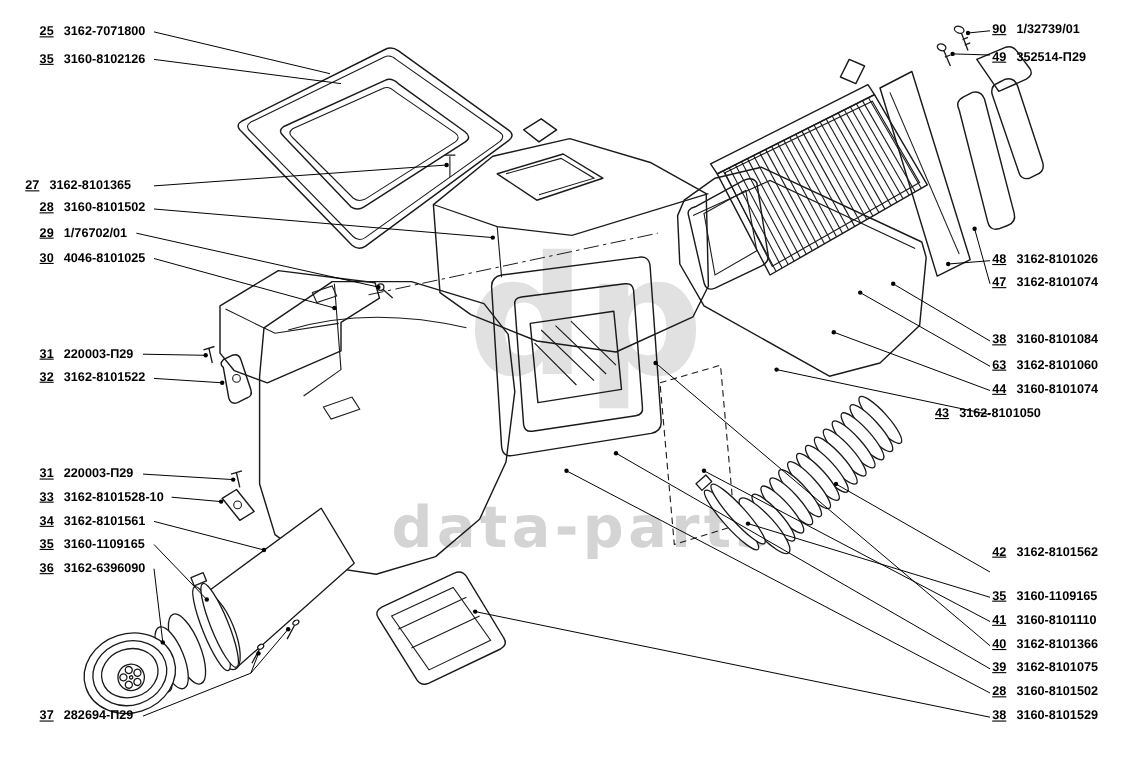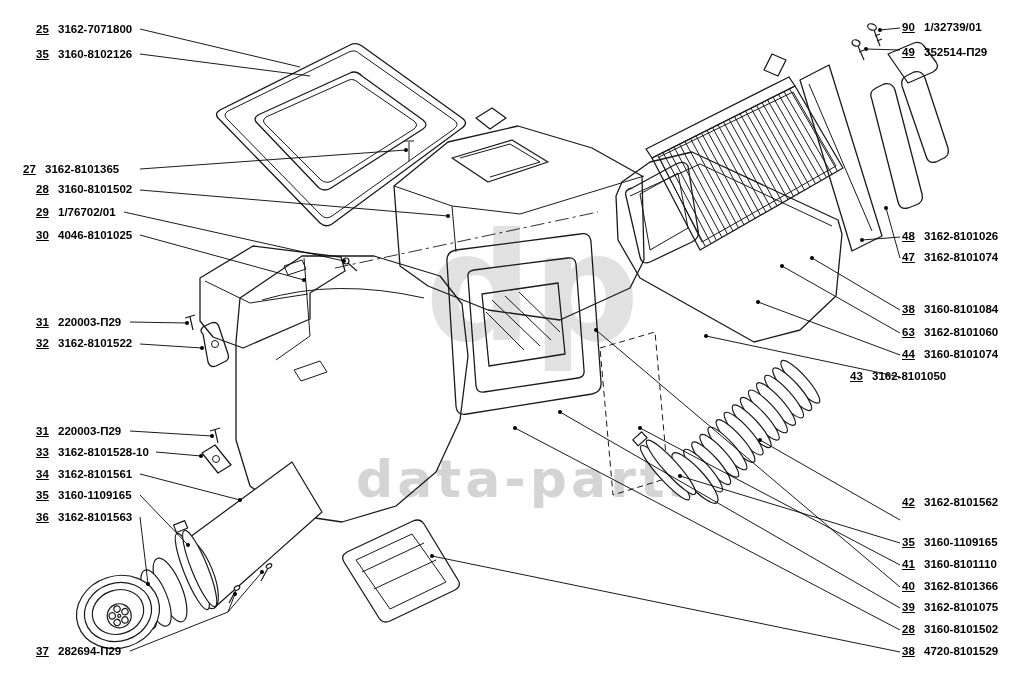--- a/index.html
+++ b/index.html
@@ -288,32 +288,32 @@
 <div class="callout" style="left:23px;top:163px"><span class="num">27</span><span class="part">3162-8101365</span></div>
 <div class="callout" style="left:36px;top:183px"><span class="num">28</span><span class="part">3160-8101502</span></div>
 <div class="callout" style="left:36px;top:206px"><span class="num">29</span><span class="part">1/76702/01</span></div>
 <div class="callout" style="left:36px;top:229px"><span class="num">30</span><span class="part">4046-8101025</span></div>
 <div class="callout" style="left:36px;top:316px"><span class="num">31</span><span class="part">220003-П29</span></div>
 <div class="callout" style="left:36px;top:337px"><span class="num">32</span><span class="part">3162-8101522</span></div>
 <div class="callout" style="left:36px;top:425px"><span class="num">31</span><span class="part">220003-П29</span></div>
 <div class="callout" style="left:36px;top:446px"><span class="num">33</span><span class="part">3162-8101528-10</span></div>
 <div class="callout" style="left:36px;top:468px"><span class="num">34</span><span class="part">3162-8101561</span></div>
 <div class="callout" style="left:36px;top:489px"><span class="num">35</span><span class="part">3160-1109165</span></div>
-<div class="callout" style="left:36px;top:511px"><span class="num">36</span><span class="part">3162-8101563</span></div>
+<div class="callout" style="left:36px;top:511px"><span class="num">36</span><span class="part">3162-6396090</span></div>
 <div class="callout" style="left:36px;top:645px"><span class="num">37</span><span class="part">282694-П29</span></div>
 
 <div class="callout" style="left:902px;top:21px"><span class="num">90</span><span class="part">1/32739/01</span></div>
 <div class="callout" style="left:902px;top:46px"><span class="num">49</span><span class="part">352514-П29</span></div>
 <div class="callout" style="left:902px;top:230px"><span class="num">48</span><span class="part">3162-8101026</span></div>
 <div class="callout" style="left:902px;top:251px"><span class="num">47</span><span class="part">3162-8101074</span></div>
 <div class="callout" style="left:902px;top:303px"><span class="num">38</span><span class="part">3160-8101084</span></div>
 <div class="callout" style="left:902px;top:326px"><span class="num">63</span><span class="part">3162-8101060</span></div>
 <div class="callout" style="left:902px;top:348px"><span class="num">44</span><span class="part">3160-8101074</span></div>
 <div class="callout" style="left:850px;top:370px"><span class="num">43</span><span class="part">3162-8101050</span></div>
 <div class="callout" style="left:902px;top:496px"><span class="num">42</span><span class="part">3162-8101562</span></div>
 <div class="callout" style="left:902px;top:536px"><span class="num">35</span><span class="part">3160-1109165</span></div>
 <div class="callout" style="left:902px;top:558px"><span class="num">41</span><span class="part">3160-8101110</span></div>
 <div class="callout" style="left:902px;top:580px"><span class="num">40</span><span class="part">3162-8101366</span></div>
 <div class="callout" style="left:902px;top:601px"><span class="num">39</span><span class="part">3162-8101075</span></div>
 <div class="callout" style="left:902px;top:623px"><span class="num">28</span><span class="part">3160-8101502</span></div>
-<div class="callout" style="left:902px;top:645px"><span class="num">38</span><span class="part">4720-8101529</span></div>
+<div class="callout" style="left:902px;top:645px"><span class="num">38</span><span class="part">3160-8101529</span></div>
 
 </div>
 
 </body></html>

